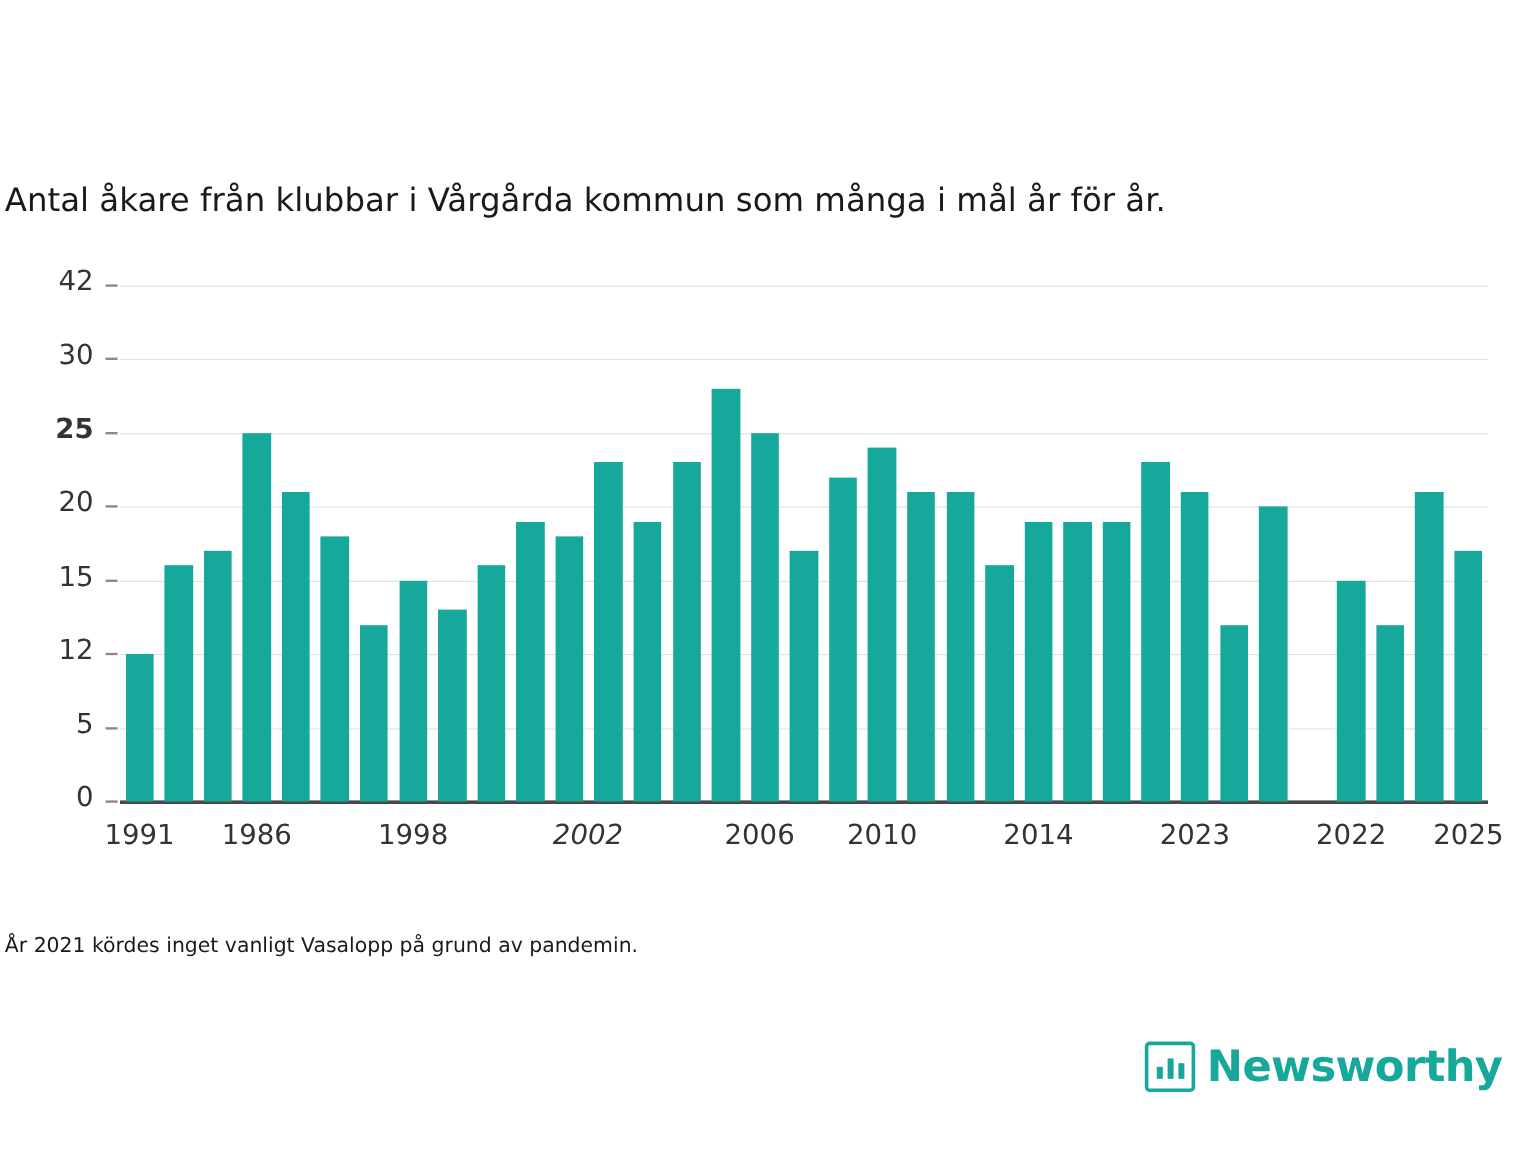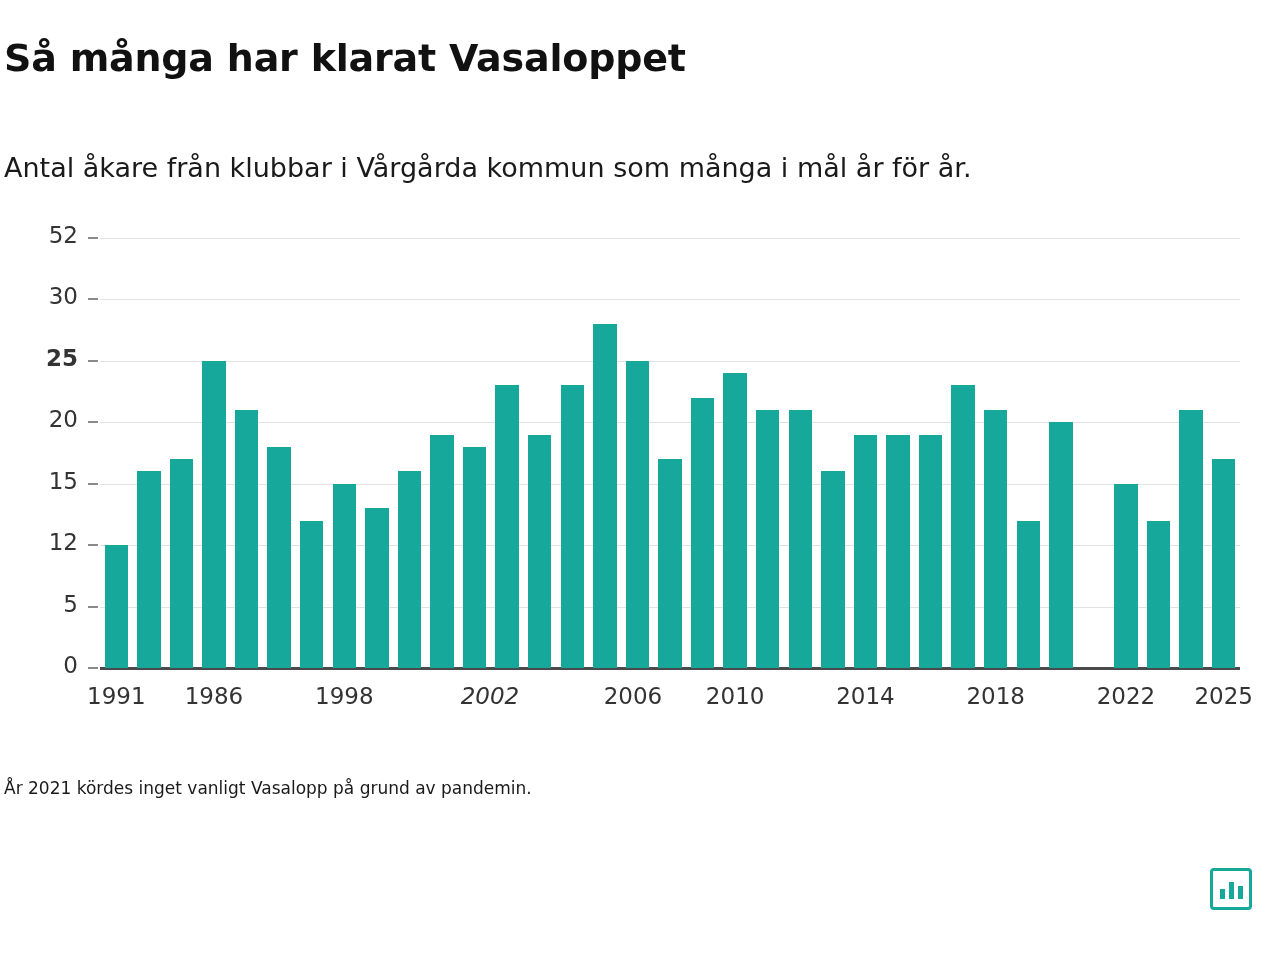--- a/index.html
+++ b/index.html
@@ -145,21 +145,20 @@
     font-weight: bold;
     color: #16a89b;
     letter-spacing: -0.5px;
   }
 </style>
 </head>
 <body>
 
 <div class="page">
 
-  <div class="title">Så många har klarat Vasaloppet</div>
   <div class="subtitle">Antal åkare från klubbar i Vårgårda kommun som många i mål år för år.</div>
 
   <div class="chart-area">
     <div class="gridlines" id="gridlines">
         <div class="gridline" style="top: 453px;"></div>
         <div class="gridline" style="top: 391.571px;"></div>
         <div class="gridline" style="top: 330.143px;"></div>
         <div class="gridline" style="top: 268.714px;"></div>
         <div class="gridline" style="top: 207.286px;"></div>
         <div class="gridline" style="top: 145.857px;"></div>
@@ -175,21 +174,21 @@
         <div class="ytick-label" style="left: 18px; top: 314.143px; right: auto;">12</div>
         <div class="ytick-dash" style="top: 267.714px;"></div>
         <div class="ytick-label" style="left: 18px; top: 252.714px; right: auto;">15</div>
         <div class="ytick-dash" style="top: 206.286px;"></div>
         <div class="ytick-label" style="left: 18px; top: 191.286px; right: auto;">20</div>
         <div class="ytick-dash" style="top: 144.857px;"></div>
         <div class="ytick-label" style="left: 18px; top: 129.857px; right: auto; font-weight: bold;">25</div>
         <div class="ytick-dash" style="top: 83.4286px;"></div>
         <div class="ytick-label" style="left: 18px; top: 68.4286px; right: auto;">30</div>
         <div class="ytick-dash" style="top: 22px;"></div>
-        <div class="ytick-label" style="left: 18px; top: 7px; right: auto;">52</div>
+        <div class="ytick-label" style="left: 18px; top: 7px; right: auto;">42</div>
       </div>
     <div class="axis-baseline"></div>
     <div class="bars" id="bars">
         <div class="bar" title="1991: 10" style="left: 4.56px; width: 23.4514px; height: 122.857px; background: rgb(22, 168, 155);"></div>
         <div class="bar" title="1992: 16" style="left: 37.1314px; width: 23.4514px; height: 196.571px; background: rgb(22, 168, 155);"></div>
         <div class="bar" title="1993: 17" style="left: 69.7029px; width: 23.4514px; height: 208.857px; background: rgb(22, 168, 155);"></div>
         <div class="bar" title="1994: 25" style="left: 102.274px; width: 23.4514px; height: 307.143px; background: rgb(22, 168, 155);"></div>
         <div class="bar" title="1995: 21" style="left: 134.846px; width: 23.4514px; height: 258px; background: rgb(22, 168, 155);"></div>
         <div class="bar" title="1996: 18" style="left: 167.417px; width: 23.4514px; height: 221.143px; background: rgb(22, 168, 155);"></div>
         <div class="bar" title="1997: 12" style="left: 199.989px; width: 23.4514px; height: 147.429px; background: rgb(22, 168, 155);"></div>
@@ -222,29 +221,30 @@
         <div class="bar" title="2025: 17" style="left: 1111.99px; width: 23.4514px; height: 208.857px; background: rgb(22, 168, 155);"></div>
       </div>
     <div id="xticks">
         <div class="xtick-label" style="left: 71.2857px;">1991</div>
         <div class="xtick-label" style="left: 169px;">1986</div>
         <div class="xtick-label" style="left: 299.286px;">1998</div>
         <div class="xtick-label" style="left: 445px; font-style: italic;">2002</div>
         <div class="xtick-label" style="left: 588px;">2006</div>
         <div class="xtick-label" style="left: 690.143px;">2010</div>
         <div class="xtick-label" style="left: 820.429px;">2014</div>
-        <div class="xtick-label" style="left: 950.714px;">2018</div>
+        <div class="xtick-label" style="left: 950.714px;">2023</div>
         <div class="xtick-label" style="left: 1081px;">2022</div>
         <div class="xtick-label" style="left: 1178.71px;">2025</div>
       </div>
   </div>
 
   <div class="note">År 2021 kördes inget vanligt Vasalopp på grund av pandemin.</div>
 
   <div class="footer-logo">
     <span class="logo-mark">
       <i class="b1"></i>
         <i class="b2"></i>
         <i class="b3"></i>
     </span>
+    <span class="logo-text">Newsworthy</span>
   </div>
 
 </div>
 
 </body></html>

